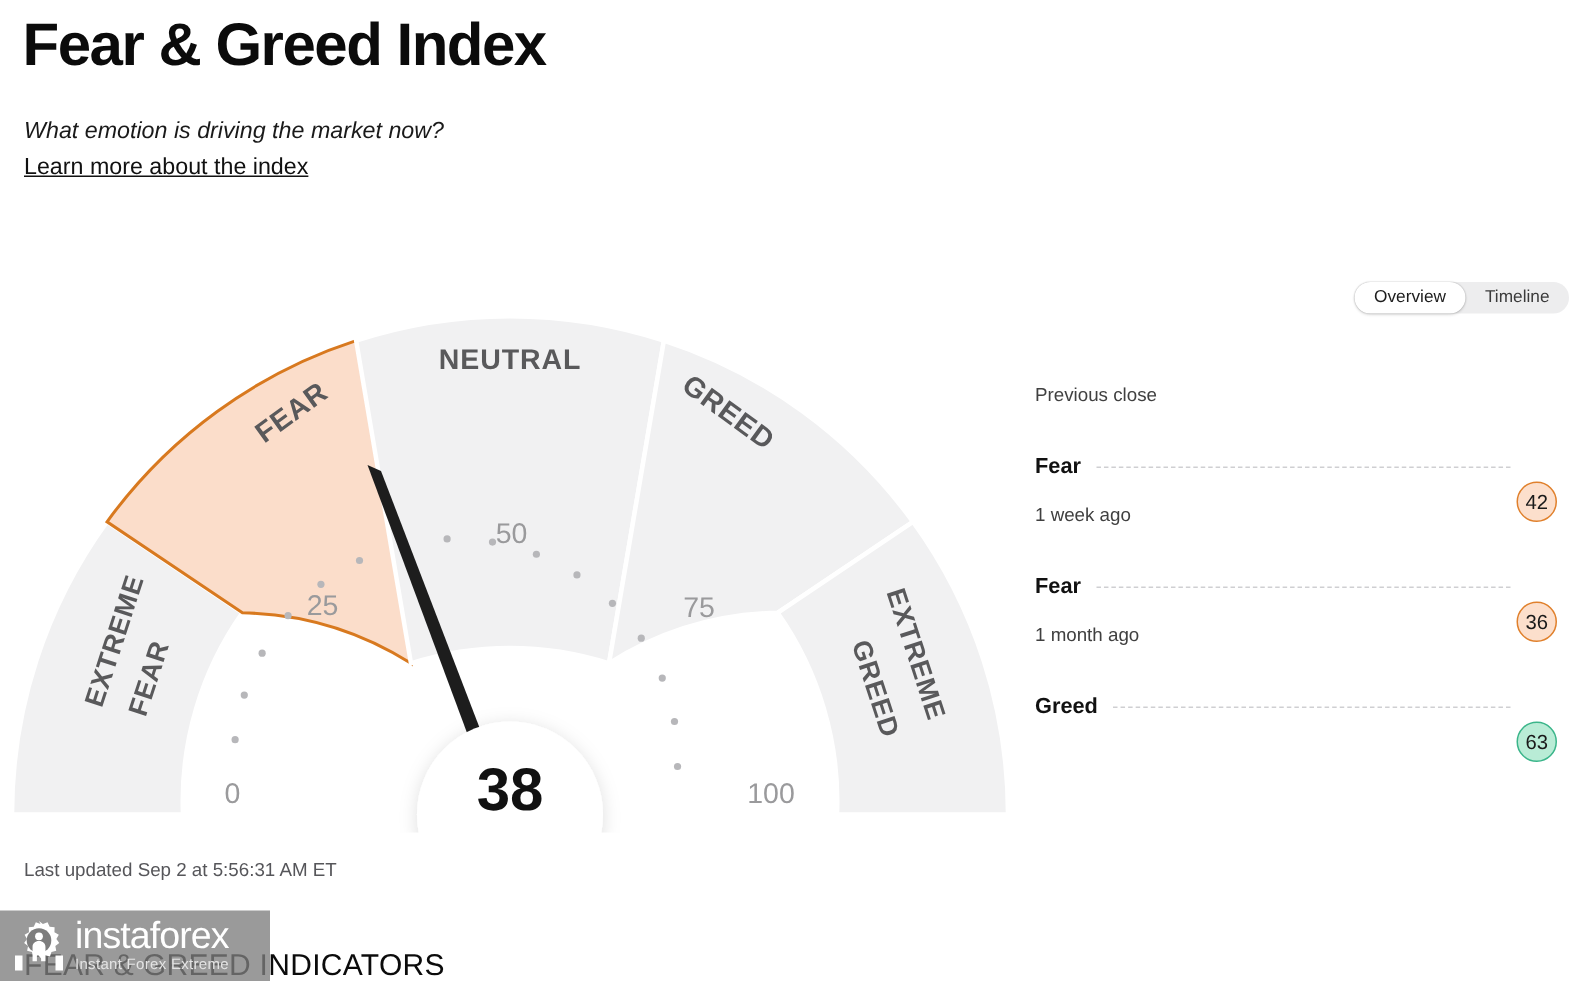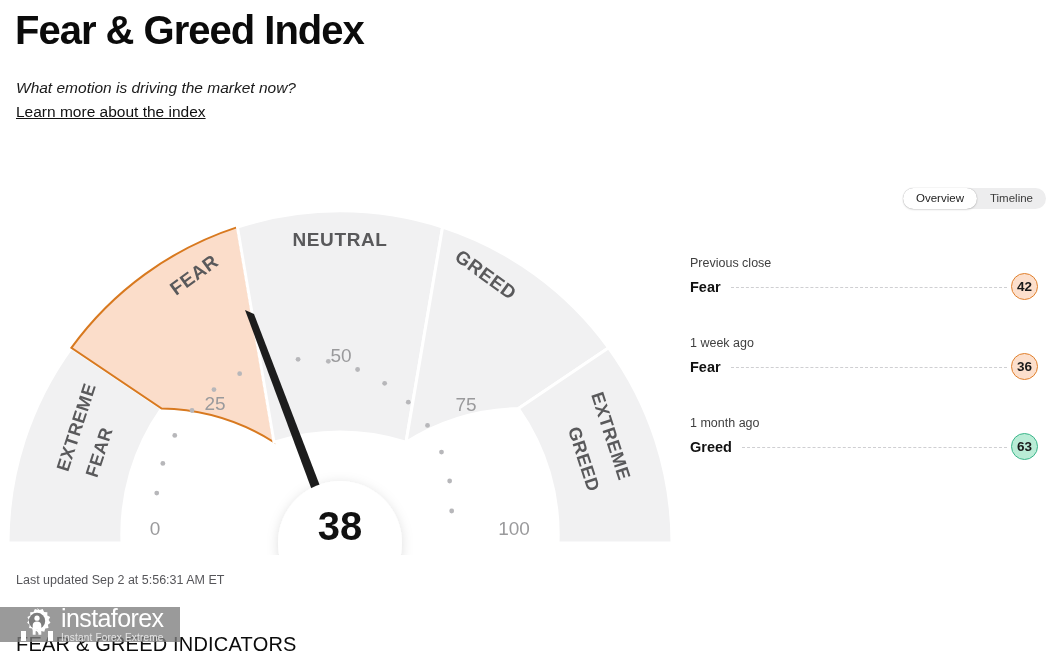--- a/index.html
+++ b/index.html
@@ -139,42 +139,43 @@
     position: relative;
     top: 1px;
   }
   .badge {
     width: 27px; height: 27px;
     border-radius: 50%;
     display: flex;
     align-items: center;
     justify-content: center;
     font-size: 13.5px;
-    font-weight: bold;
+    font-weight: normal;
     color: #1a1a1a;
     flex: 0 0 auto;
+    margin-top: 48px;
   }
 
   
   .indicators-heading {
     position: absolute;
     left: 16px; top: 633px;
     font-size: 20px;
     font-weight: normal;
     color: #0b0b0b;
     letter-spacing: .2px;
   }
   .watermark {
     position: absolute;
     left: 0px; top: 607px;
-    width: 180px; height: 35px;
+    width: 180px; height: 47px;
     background: rgba(125,125,125,.78);
     display: flex;
     align-items: center;
-    padding-left: 17px;
+    padding-left: 6px;
   }
   .wm-logo { width: 40px; height: 40px; flex: 0 0 auto; }
   .wm-text { margin-left: 4px; line-height: 1; }
   .wm-name {
     font-size: 25px;
     color: #ffffff;
     letter-spacing: -0.6px;
     display: block;
   }
   .wm-tag {

